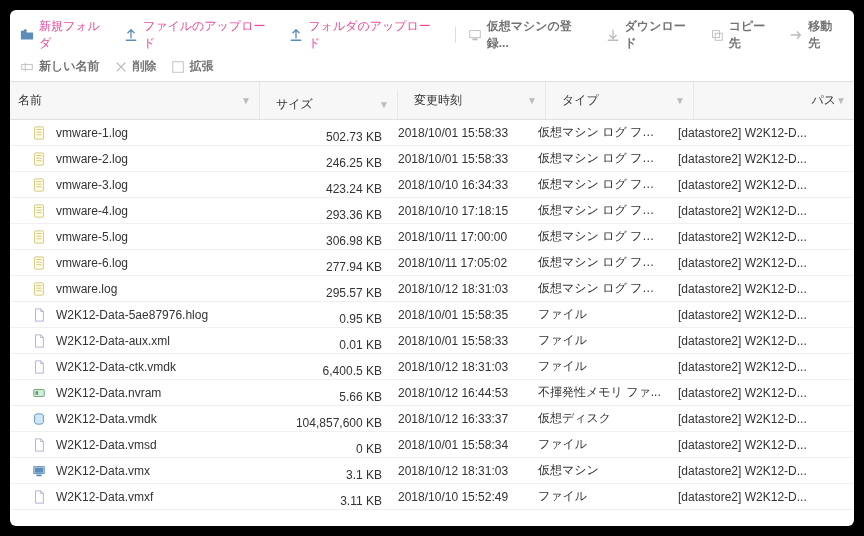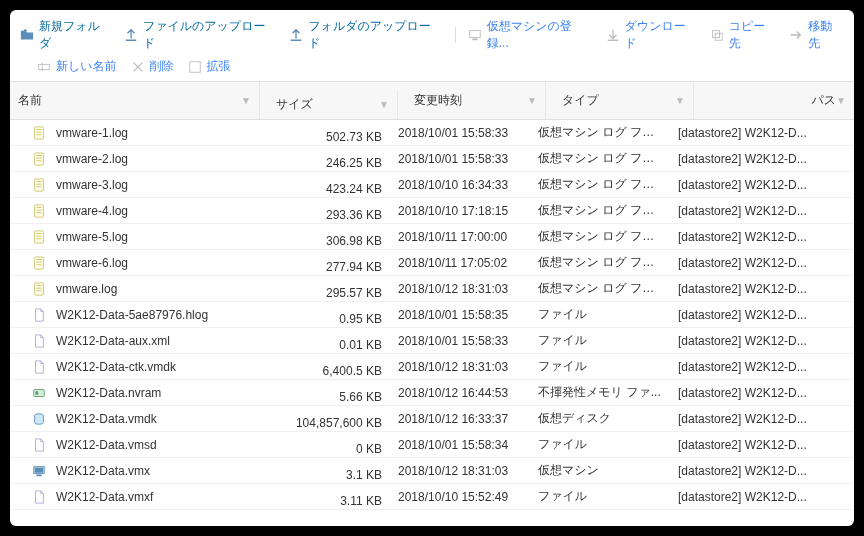--- a/index.html
+++ b/index.html
@@ -28,31 +28,30 @@
   align-items: center;
   padding: 8px 10px 4px 10px;
   gap: 12px;
   border-bottom: none;
 }
 .toolbar-row2 {
   display: flex;
   align-items: center;
   padding: 2px 6px 6px 10px;
   gap: 14px;
-  margin-left: 17px;
 }
 .tb-item {
   display: inline-flex;
   align-items: center;
   gap: 5px;
-  color: #0369a1;
+  color: #ec4899;
   cursor: pointer;
   font-size: 12px;
 }
-.tb-item.disabled { color: #3b82f6; cursor: default; }
+.tb-item.disabled { color: #737373; cursor: default; font-weight: bold; }
 .tb-sep {
   width: 1px;
   height: 16px;
   background: #ddd;
 }
 .ico { display: inline-flex; width: 14px; height: 14px; align-items: center; justify-content: center; }
 .ico svg { width: 14px; height: 14px; }
 
 .headers {
   display: flex;

